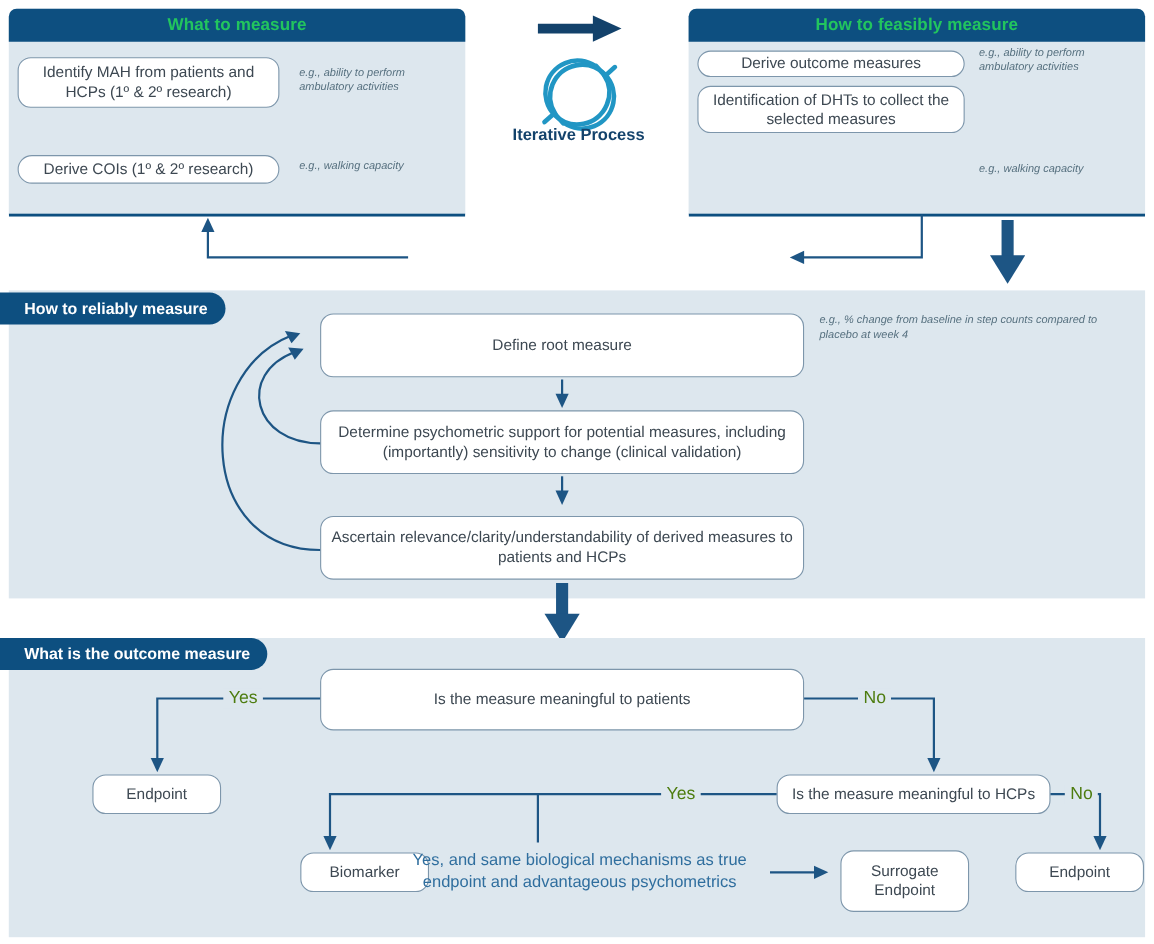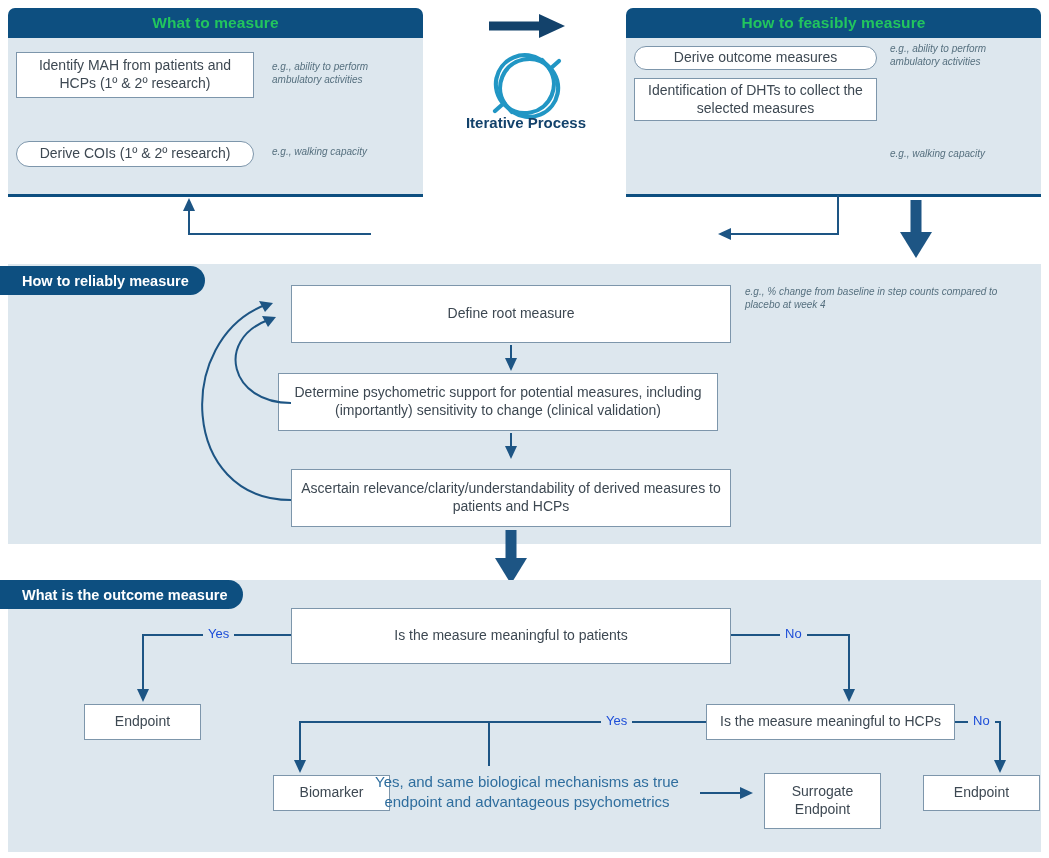--- a/index.html
+++ b/index.html
@@ -17,36 +17,36 @@
   }
   .panel-hdr-tab{
     position:absolute;left:-14px;top:0;height:29px;padding:0 16px 0 28px;
     background:#0d4f80;color:#fff;font-weight:bold;font-size:14.5px;
     display:flex;align-items:center;border-radius:0 16px 16px 0;
     white-space:nowrap;
   }
 
   
   .box{
-    position:absolute;background:#ffffff;border:1.6px solid #7d96ab;border-radius:0;
+    position:absolute;background:#ffffff;border:1.6px solid #7d96ab;border-radius:12px;
     display:flex;align-items:center;justify-content:center;text-align:center;
     color:#3d4852;font-size:14px;line-height:1.28;box-sizing:border-box;padding:2px 8px;
   }
 
   
   .note{
     position:absolute;font-style:italic;font-size:10px;line-height:1.32;
     color:#56707f;
   }
   .bluetext{
     position:absolute;font-size:15px;line-height:1.35;color:#2f6e9e;
     text-align:center;
   }
   .lbl{
-    position:absolute;font-size:13px;color:#1d4ed8;background:#dde7ee;
+    position:absolute;font-size:16px;color:#4d7c0f;background:#dde7ee;
     padding:0 5px;
   }
 
   .ip-label{
     position:absolute;font-weight:bold;font-size:15px;color:#13426b;
     width:100%;text-align:center;
   }
   svg{position:absolute;left:0;top:0;overflow:visible;}
   .ln{stroke:#1d5584;stroke-width:2;fill:none;}
 </style>
@@ -102,21 +102,21 @@
       <line x1="916" y1="200" x2="916" y2="236" stroke="#1d5584" stroke-width="11"></line>
       <polygon points="900,232 932,232 916,258" fill="#1d5584"></polygon>
     </g>
   </svg>
 
   <div class="panel" style="left:8px;top:264px;width:1033px;height:280px;">
   </div>
   <div class="panel-hdr-tab" style="left:-6px;top:266px;">How to reliably measure</div>
 
   <div class="box" style="left:291px;top:285px;width:440px;height:58px;">Define root measure</div>
-  <div class="box" style="left:278px;top:373px;width:440px;height:58px;">Determine psychometric support for potential measures, including (importantly) sensitivity to change (clinical validation)</div>
+  <div class="box" style="left:291px;top:373px;width:440px;height:58px;">Determine psychometric support for potential measures, including (importantly) sensitivity to change (clinical validation)</div>
   <div class="box" style="left:291px;top:469px;width:440px;height:58px;">Ascertain relevance/clarity/understandability of derived measures to patients and HCPs</div>
   <div class="note" style="left:745px;top:285px;width:290px;">e.g., % change from baseline in step counts compared to placebo at week 4</div>
 
   <svg width="1049" height="858">
 
     <line class="ln" x1="511" y1="345" x2="511" y2="363"></line>
     <polygon points="511,371 505,358 517,358" fill="#1d5584"></polygon>
 
     <line class="ln" x1="511" y1="433" x2="511" y2="451"></line>
     <polygon points="511,459 505,446 517,446" fill="#1d5584"></polygon>

